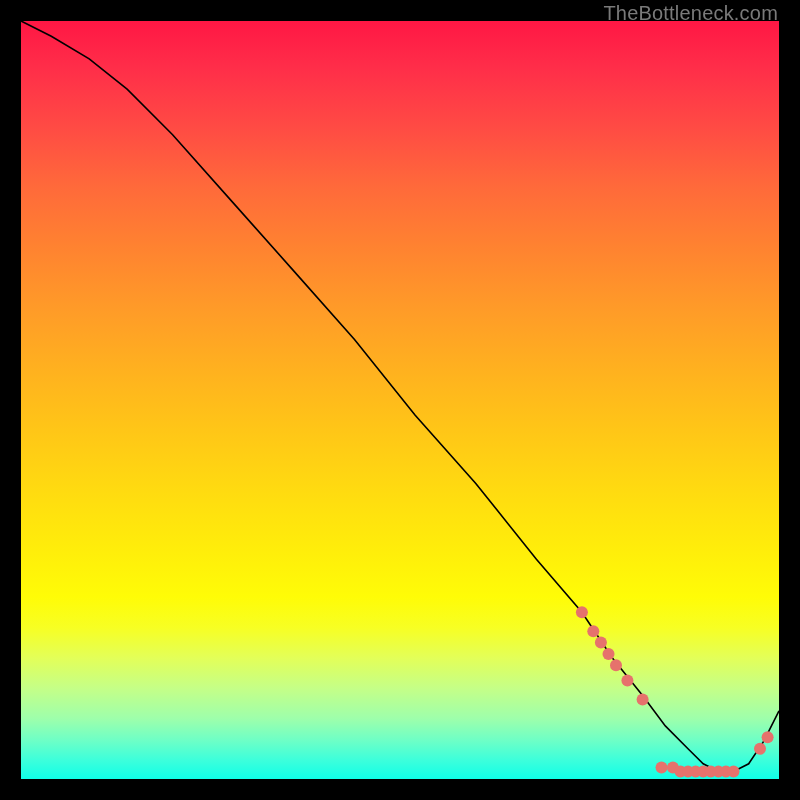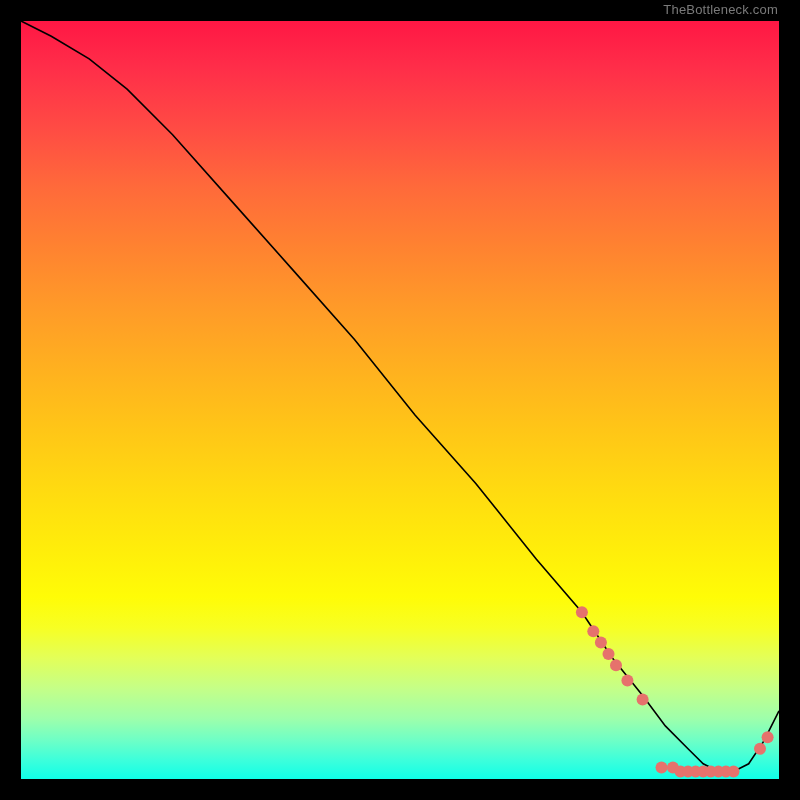--- a/index.html
+++ b/index.html
@@ -43,21 +43,21 @@
       #6cffc7 95%,
       #3dffdb 97.5%,
       #10ffe8 100%
     );
   }
   .watermark {
     position: absolute;
     top: 2px;
     right: 22px;
     color: #7a7a7a;
-    font-size: 13px;
+    font-size: 20px;
     font-weight: 500;
     letter-spacing: 0.2px;
     user-select: none;
   }
   svg.curve {
     position: absolute;
     left: 0;
     top: 0;
     width: 758px;
     height: 758px;

